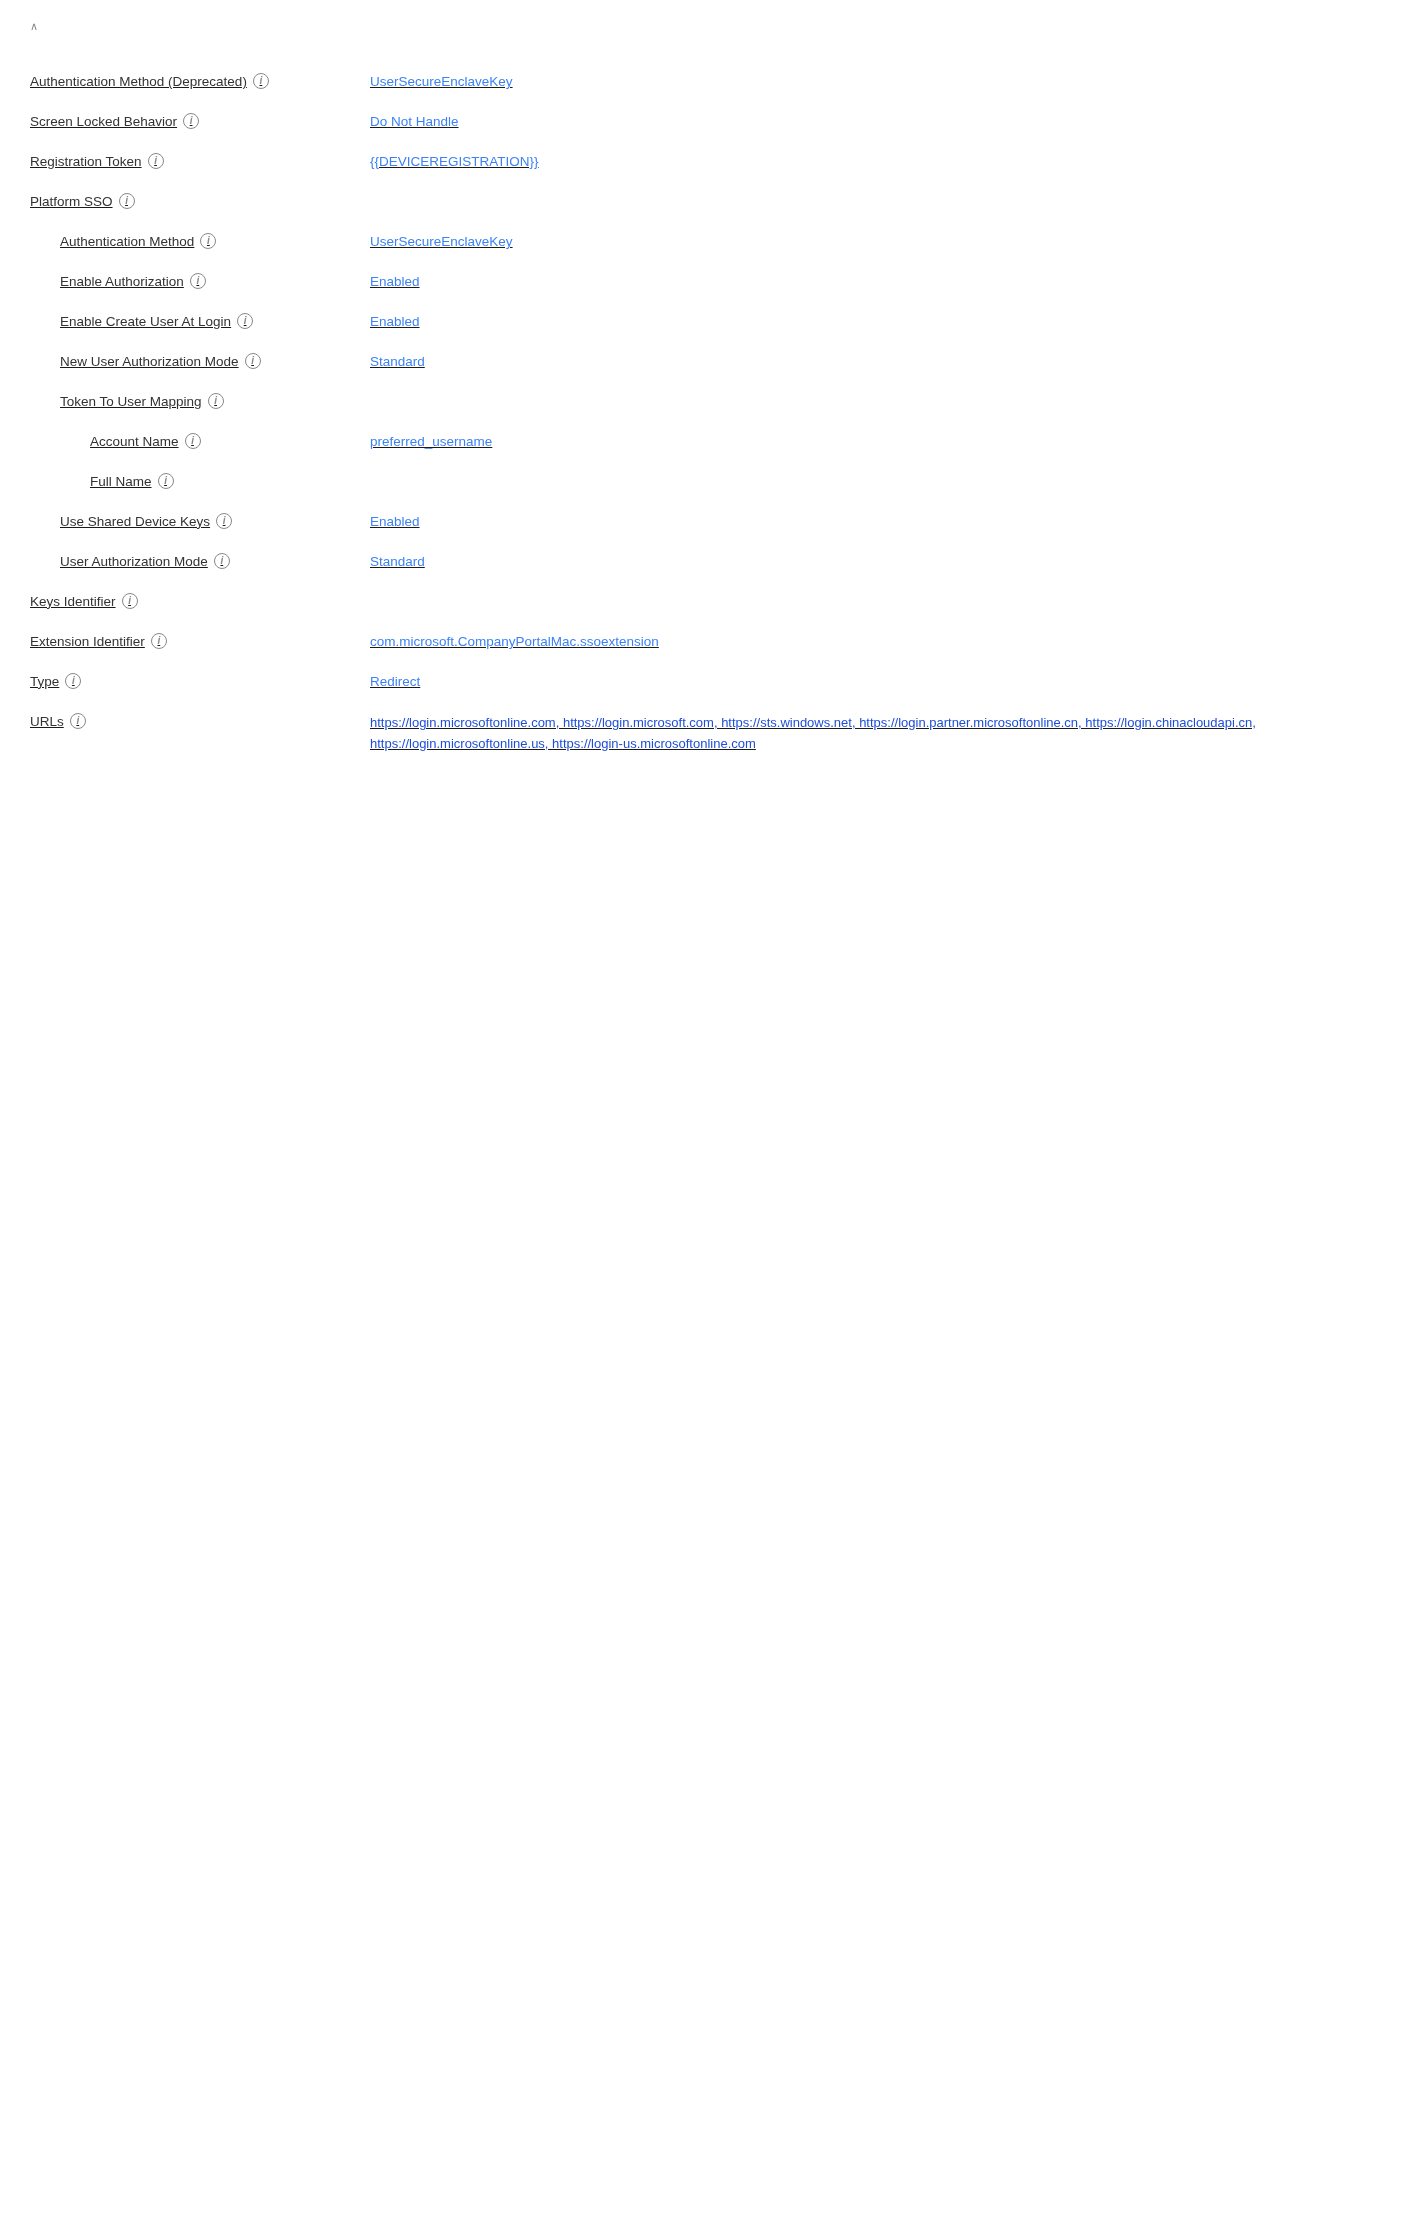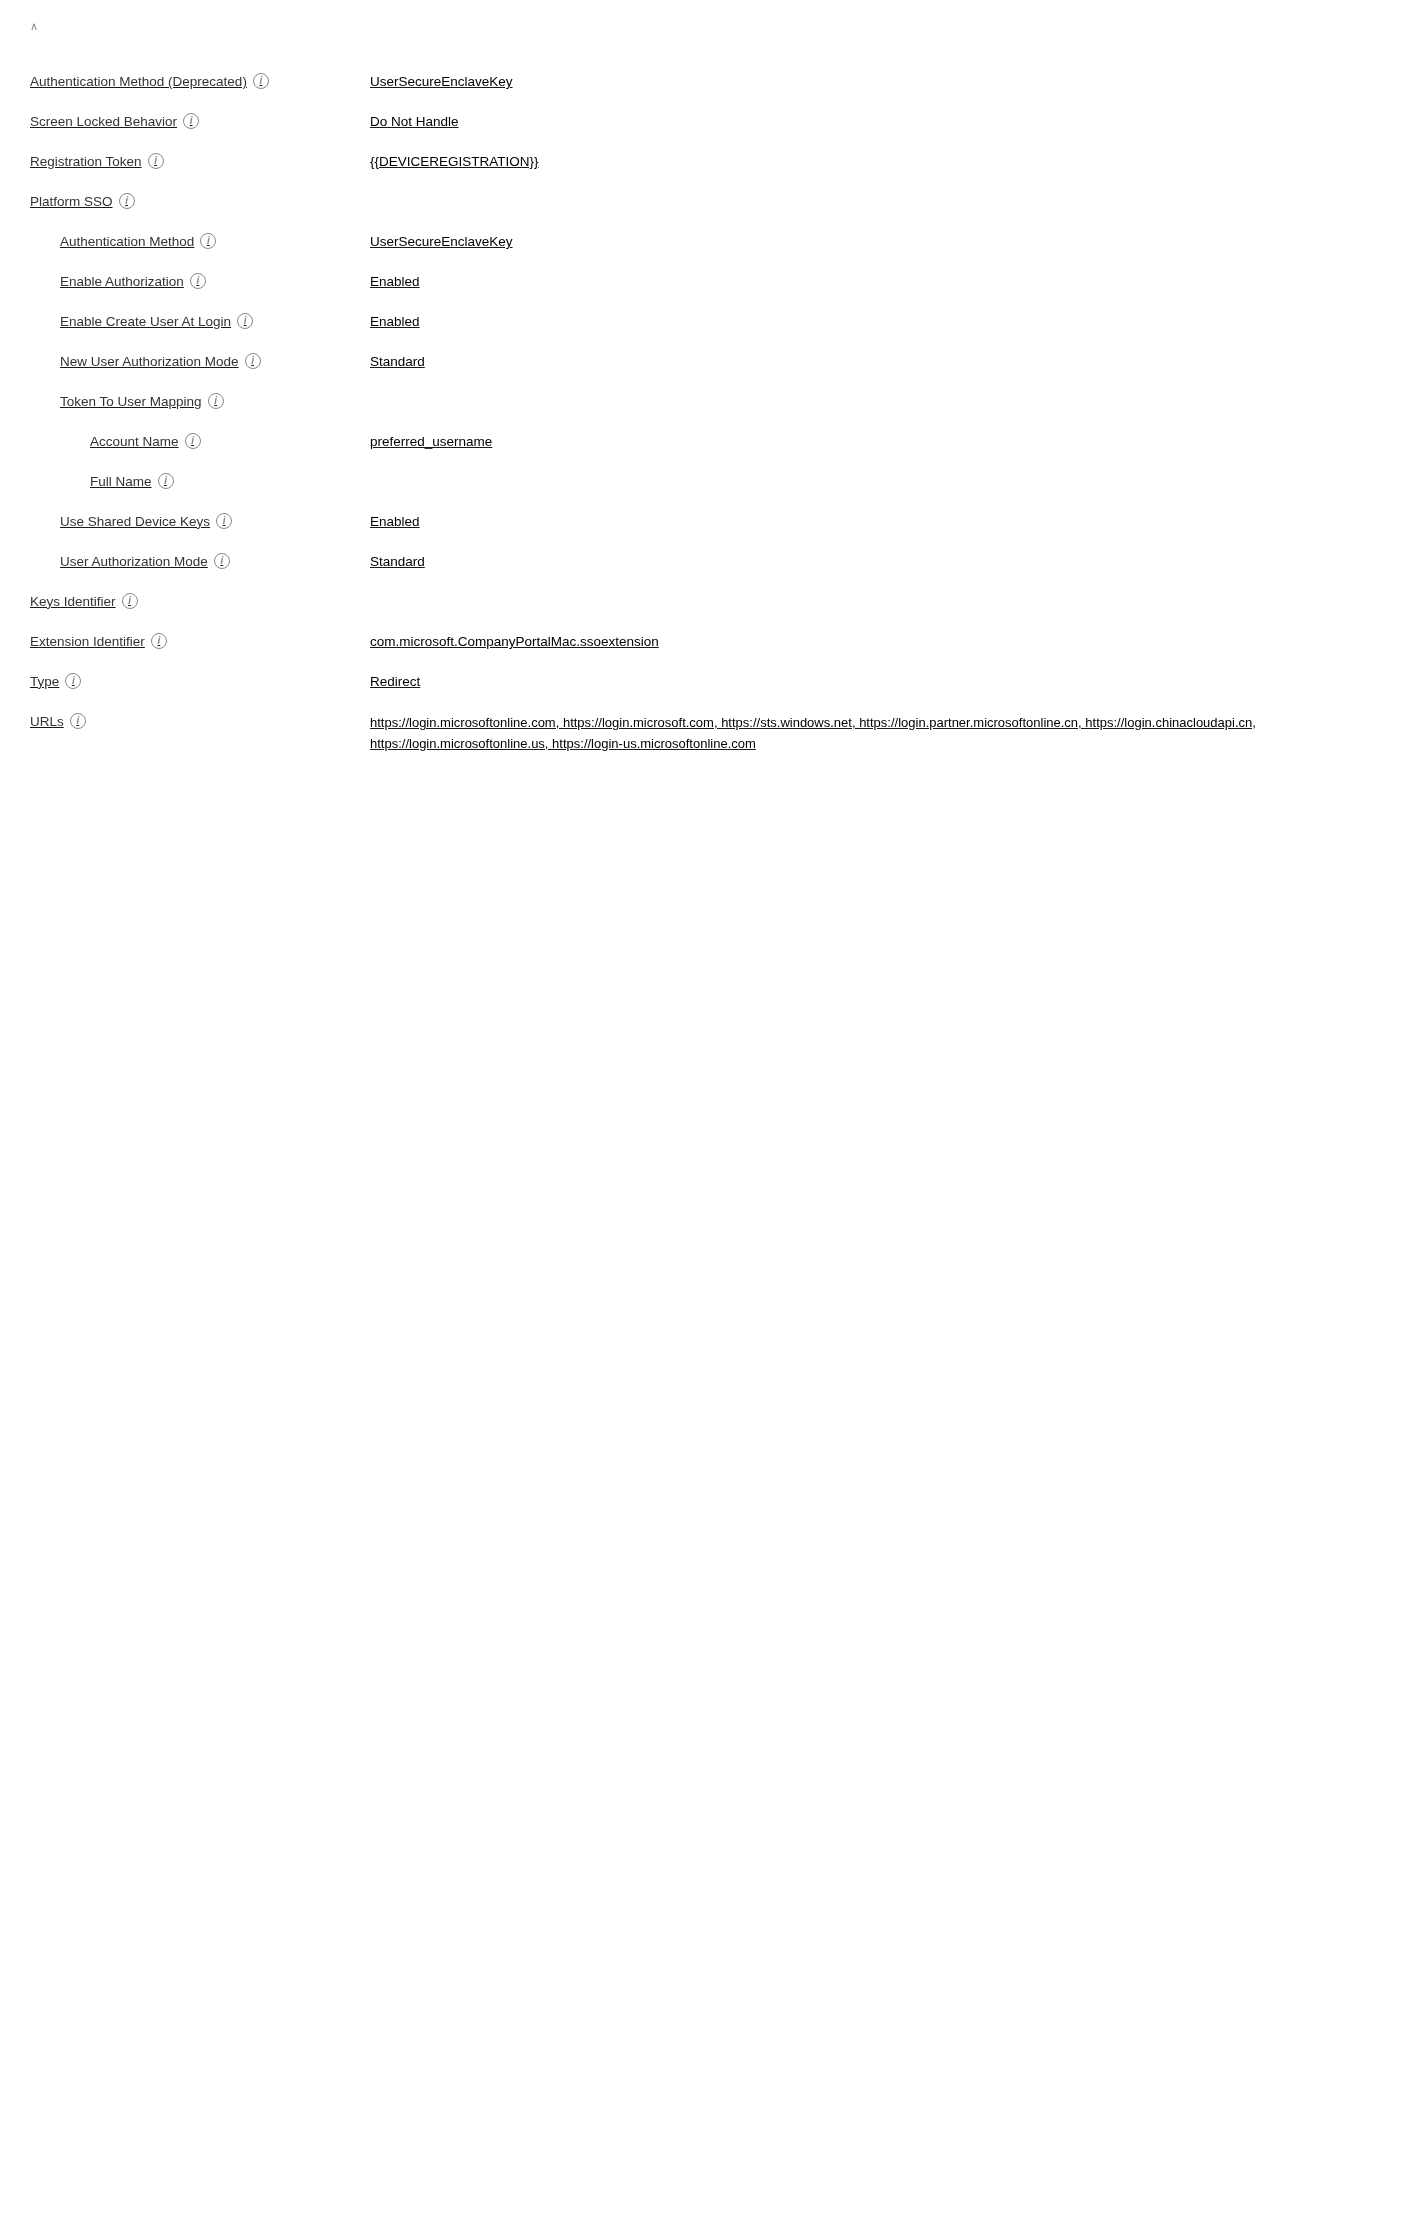--- a/index.html
+++ b/index.html
@@ -51,42 +51,42 @@
     }
     .field-label.indent1 {
       padding-left: 30px;
     }
     .field-label.indent2 {
       padding-left: 60px;
     }
     .field-value {
       flex: 1;
       font-size: 13.5px;
-      color: #000000;
+      color: #3b82f6;
       padding-top: 1px;
     }
     .info-icon {
       display: inline-flex;
       align-items: center;
       justify-content: center;
       width: 16px;
       height: 16px;
       border-radius: 50%;
       border: 1.5px solid #888;
       color: #888;
       font-size: 10px;
       font-style: italic;
       font-weight: bold;
       cursor: default;
       flex-shrink: 0;
       line-height: 1;
     }
     .url-value {
       font-size: 13px;
-      color: #000000;
+      color: #1d4ed8;
       line-height: 1.6;
     }
   </style>
 </head>
 <body>
 
 <div class="breadcrumb">
   <span class="breadcrumb-chevron">∧</span>
   <span></span>
 </div>

